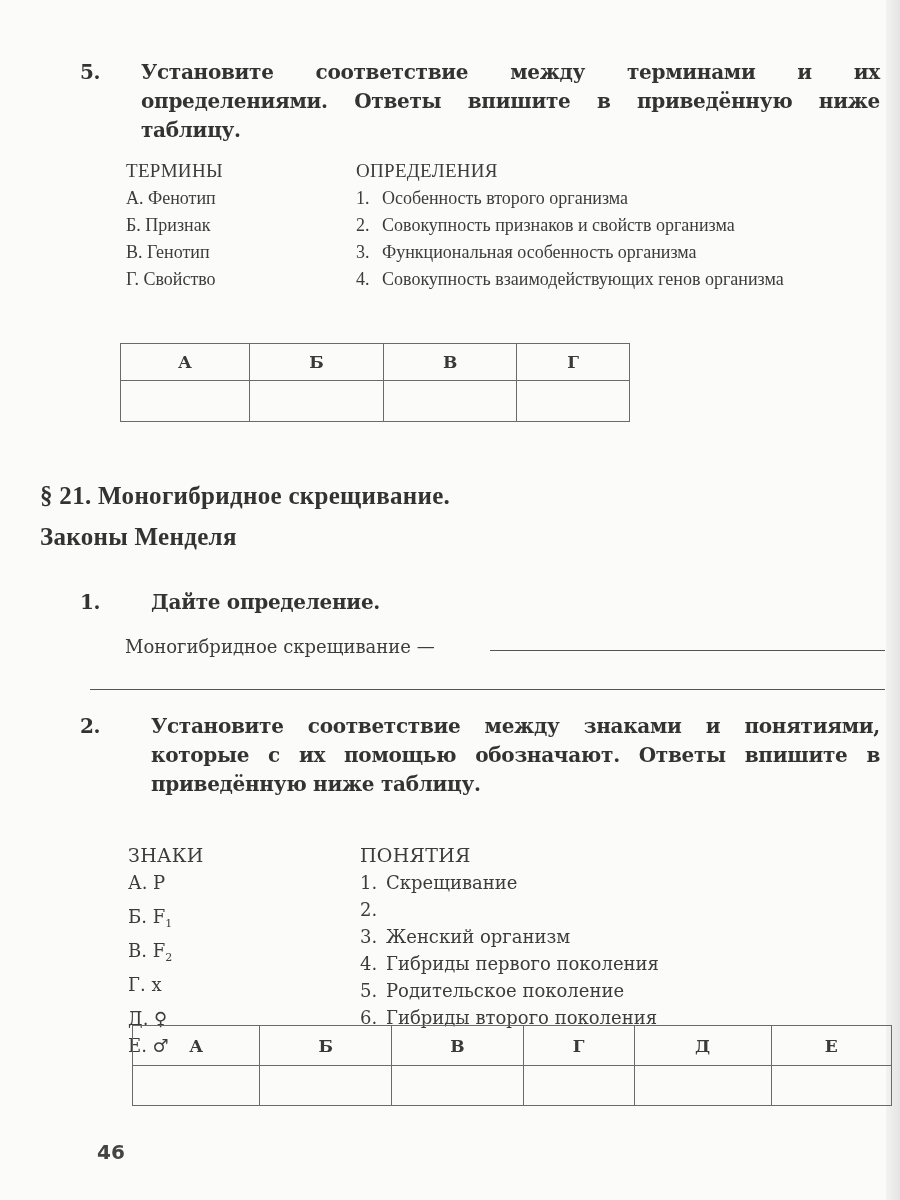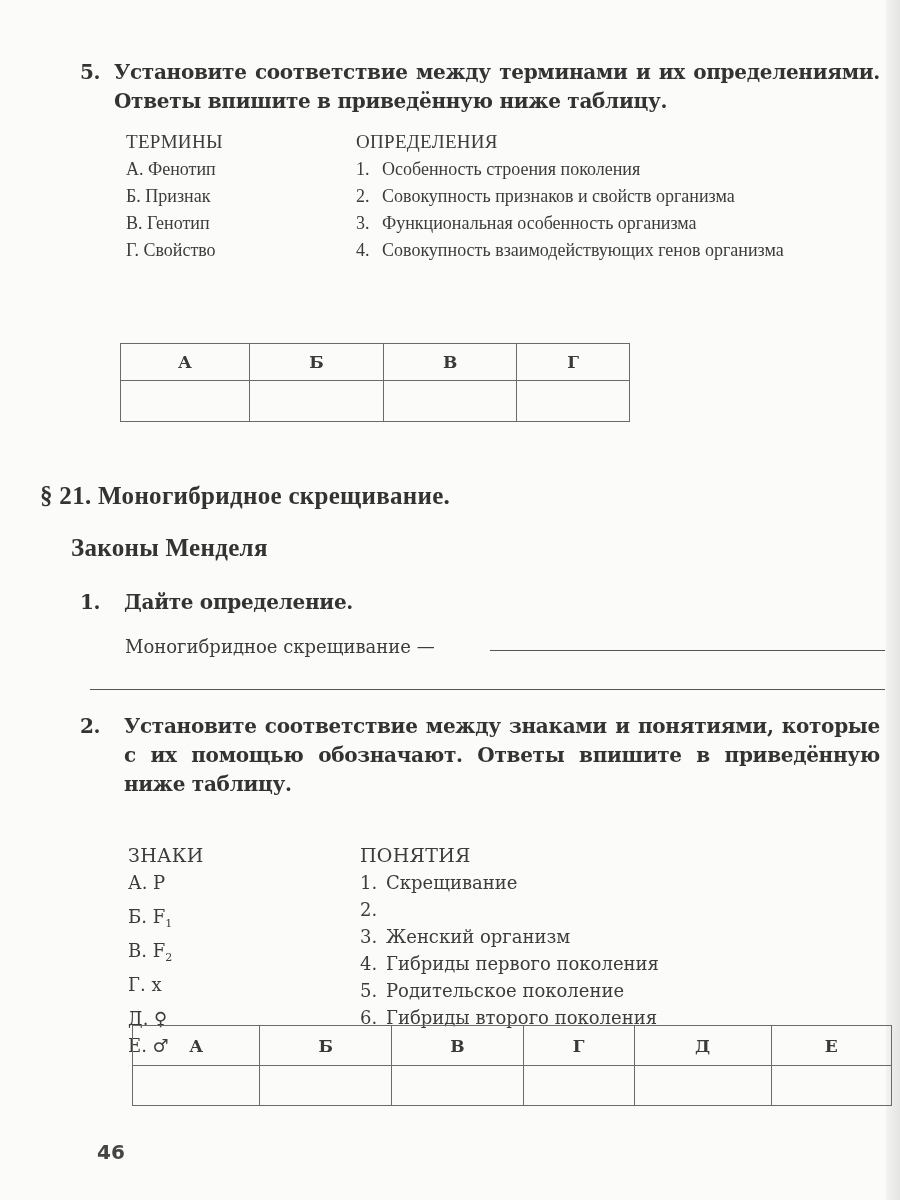--- a/index.html
+++ b/index.html
@@ -17,21 +17,21 @@
     .task {
       position: absolute; left: 80px; right: 20px;
       font-family: "Liberation Serif", "DejaVu Serif", serif;
     }
     .task-head {
       display: flex; font-weight: bold; font-size: 20px; line-height: 29px;
       color: #333;
       font-family: "DejaVu Serif", serif; letter-spacing: -0.3px;
     }
     .task-num { width: 34px; flex: none; }
-    .task-text { flex: 1; text-align: justify; }
+    .task-text { flex: 1; text-align: justify; margin-left: 27px; }
     .cols { display: flex; margin-top: 14px; }
     .col-left { width: 230px; }
     .col-right { flex: 1; }
     .col-title { font-size: 19px; line-height: 28px; color: #3c3c3c; letter-spacing: 0.3px; }
     .item { font-size: 18px; line-height: 27px; color: #3c3c3c; }
     .item-def { display: flex; font-size: 18px; line-height: 27px; color: #3c3c3c; }
     .item-def .n { width: 26px; flex: none; }
     .item sub { font-size: 11px; vertical-align: -4px; }
     table.answer {
       position: absolute; border-collapse: collapse;
@@ -69,21 +69,21 @@
       <div class="col-title">ТЕРМИНЫ</div>
       <div class="item">А. Фенотип</div>
       <div class="item">Б. Признак</div>
       <div class="item">В. Генотип</div>
       <div class="item">Г. Свойство</div>
     </div>
     <div class="col-right">
       <div class="col-title">ОПРЕДЕЛЕНИЯ</div>
       <div class="item-def">
         <span class="n">1.</span>
-        <span style="width:420px">Особенность строения поколения</span>
+        <span style="width:420px">Особенность второго организма</span>
       </div>
       <div class="item-def">
         <span class="n">2.</span>
         <span style="width:400px">Совокупность признаков и свойств организма</span>
       </div>
       <div class="item-def">
         <span class="n">3.</span>
         <span style="width:460px">Функциональная особенность организма</span>
       </div>
       <div class="item-def">
@@ -105,21 +105,21 @@
   <tr style="height:41px;">
     <td></td>
     <td></td>
     <td></td>
     <td></td>
   </tr>
 </tbody>
   </table>
 
 <div class="section-title" style="top:478px; padding-left:40px;">§ 21. Моногибридное скрещивание.</div>
-<div class="section-title" style="top:530px; padding-left:59px;margin-left:12px;">Законы Менделя</div>
+<div class="section-title" style="top:519px; padding-left:40px;">Законы Менделя</div>
 
 <div class="task" style="top:588px;">
   <div class="task-head">
     <span class="task-num" style="width:44px">1.</span>
     <span class="task-text">Дайте определение.</span>
   </div>
 </div>
 <div class="item" style="position:absolute; left:125px; top:633px;">Моногибридное скрещивание —</div>
 <div class="def-line" style="left:490px; top:650px; width:395px;"></div>
 <div class="def-line" style="left:90px; top:689px; width:795px;"></div>

